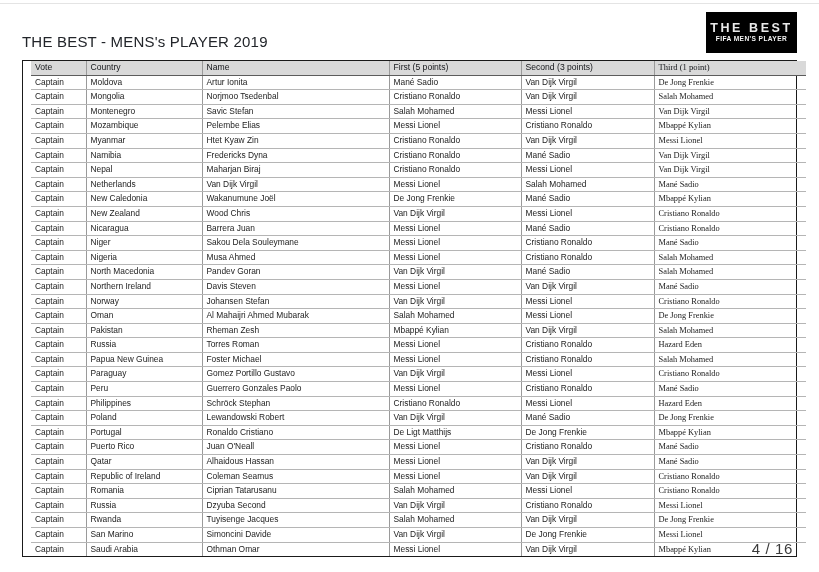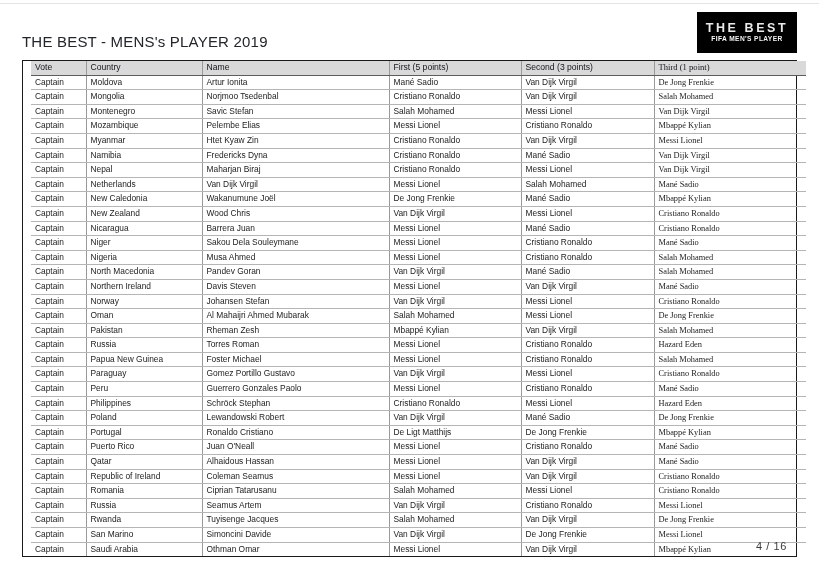--- a/index.html
+++ b/index.html
@@ -41,21 +41,21 @@
     font-size: 15px;
     letter-spacing: 0.2px;
     color: #22252a;
     white-space: nowrap;
   }
 
   .logo {
     position: absolute;
     right: 22px;
     top: 12px;
-    width: 100px;
+    width: 91px;
     height: 41px;
     background: #000000;
     color: #ffffff;
     display: flex;
     flex-direction: column;
     align-items: center;
     justify-content: center;
     gap: 2px;
   }
   .logo-top {
@@ -123,23 +123,23 @@
   table.votes thead th {
     background: #d9d9d9;
     border-bottom: 1px solid #5c5c5c;
     color: #14161a;
     font-size: 8.6px;
   }
 
   
   .page-number {
     position: absolute;
-    right: 32px;
+    right: 26px;
     top: 540px;
-    font-size: 11px;
+    font-size: 15px;
     color: #3b3b3b;
     letter-spacing: 0.6px;
   }
 </style>
 </head>
 <body>
 
 <div class="scan-top-rule"></div>
 
 <div class="page">
@@ -400,21 +400,21 @@
             <td>Captain</td>
             <td>Romania</td>
             <td>Ciprian  Tatarusanu</td>
             <td>Salah Mohamed</td>
             <td>Messi Lionel</td>
             <td>Cristiano Ronaldo</td>
           </tr>
           <tr>
             <td>Captain</td>
             <td>Russia</td>
-            <td>Seamus Artem</td>
+            <td>Dzyuba Second</td>
             <td>Van Dijk Virgil</td>
             <td>Cristiano Ronaldo</td>
             <td>Messi Lionel</td>
           </tr>
           <tr>
             <td>Captain</td>
             <td>Rwanda</td>
             <td>Tuyisenge Jacques</td>
             <td>Salah Mohamed</td>
             <td>Van Dijk Virgil</td>

